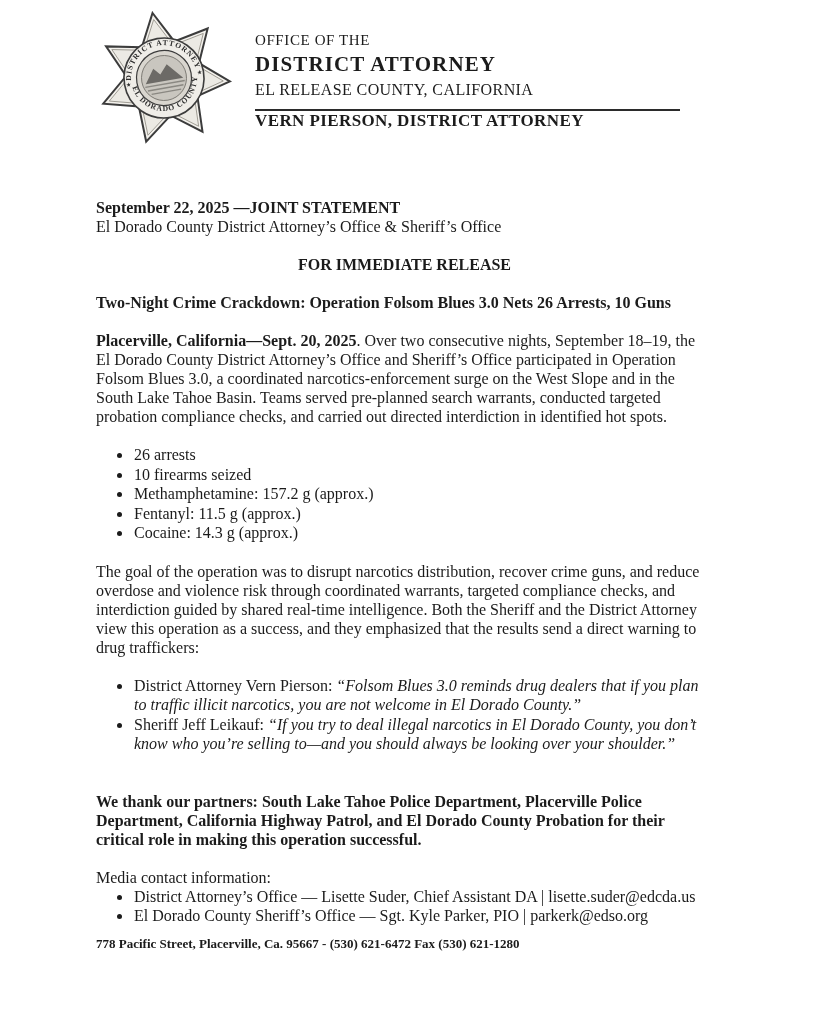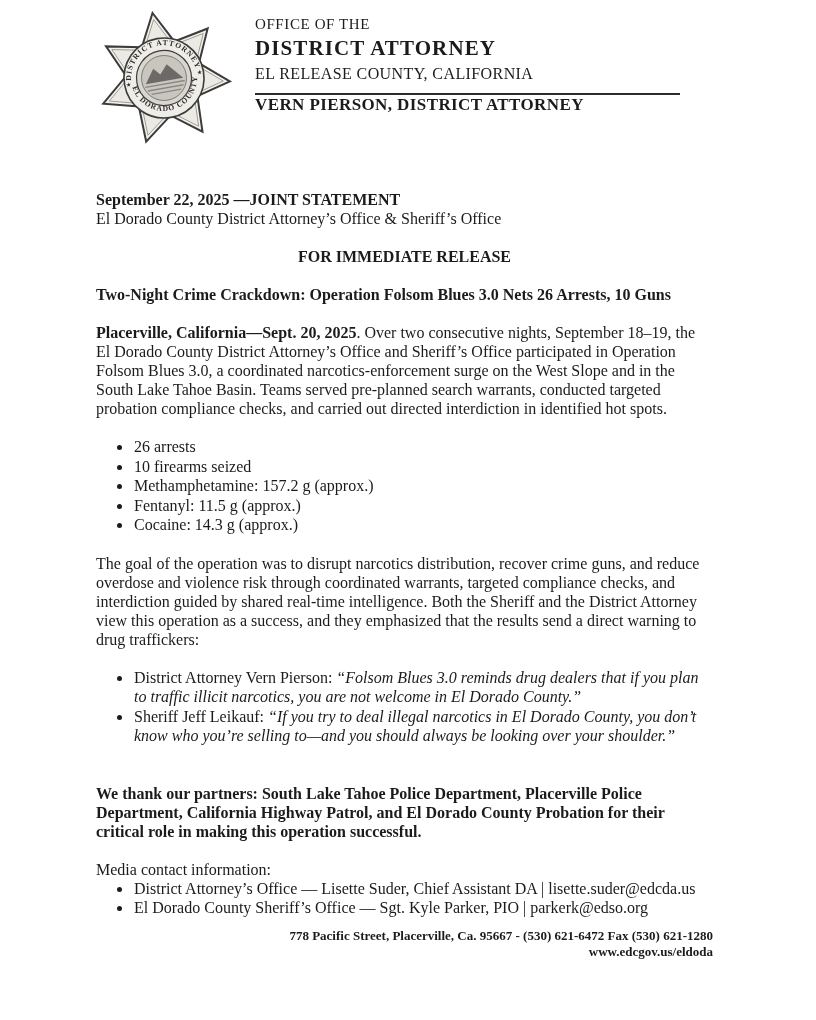--- a/index.html
+++ b/index.html
@@ -8,44 +8,44 @@
     width: 816px;
     height: 1020px;
     background: #ffffff;
     color: #1b1b1b;
     font-family: "Liberation Serif", serif;
     overflow: hidden;
   }
   
   .letterhead { position: relative; height: 162px; }
   .badge { position: absolute; left: 94px; top: 8px; width: 140px; height: 140px; }
-  .lh-text { position: absolute; left: 255px; top: 16px; width: 425px; }
+  .lh-text { position: absolute; left: 255px; top: 32px; width: 425px; }
   .lh-office   { font-size: 15px; letter-spacing: 0.6px; }
   .lh-da       { font-size: 21px; font-weight: bold; letter-spacing: 1.1px; margin-top: 3px; }
   .lh-county   { font-size: 16px; letter-spacing: 0.4px; margin-top: 4px; }
   .lh-rule     { border: 0; border-top: 2px solid #2b2b2b; margin: 10px 0 0 0; }
   .lh-official { font-size: 17px; font-weight: bold; letter-spacing: 0.4px; }
   
   .content { margin-left: 96px; width: 617px; font-size: 16px; line-height: 19px; }
   .blk { margin: 0 0 19px 0; }
-  .first-blk { margin-top: 28px; }
+  .first-blk { margin-top: 36px; }
   .bold { font-weight: bold; }
   .italic { font-style: italic; }
   .center { text-align: center; }
   .results-intro { margin-bottom: 17px; }
   .media-intro { margin-bottom: 0; }
   ul.doc-list { margin: 0 0 19px 0; padding-left: 37px; list-style: disc; }
   ul.doc-list li { line-height: 19.5px; padding-left: 1px; }
   ul.last { margin-bottom: 0; }
   .partners { margin-top: 38px; font-weight: bold; }
   
   .page-footer {
     margin-left: 96px; width: 617px;
     margin-top: 10px;
-    text-align: right; font-weight: bold;
+    text-align: left; font-weight: bold;
     font-size: 13px; line-height: 16px;
   }
   
   .ring-text { font-family: "Liberation Serif", serif; font-weight: bold; fill: #2d2d2d; }
 </style>
 </head>
 <body>
 
 <div class="page">
 
@@ -121,16 +121,15 @@
 
     <ul class="doc-list last">
       <li>District Attorney’s Office — Lisette Suder, Chief Assistant DA | lisette.suder@edcda.us</li>
       <li>El Dorado County Sheriff’s Office — Sgt. Kyle Parker, PIO | parkerk@edso.org</li>
     </ul>
 
   </main>
 
   <footer class="page-footer">
     <div>778 Pacific Street, Placerville, Ca. 95667 - (530) 621-6472 Fax (530) 621-1280</div>
-    <div>www.edcgov.us/eldoda</div>
   </footer>
 
 </div>
 
 </body></html>

